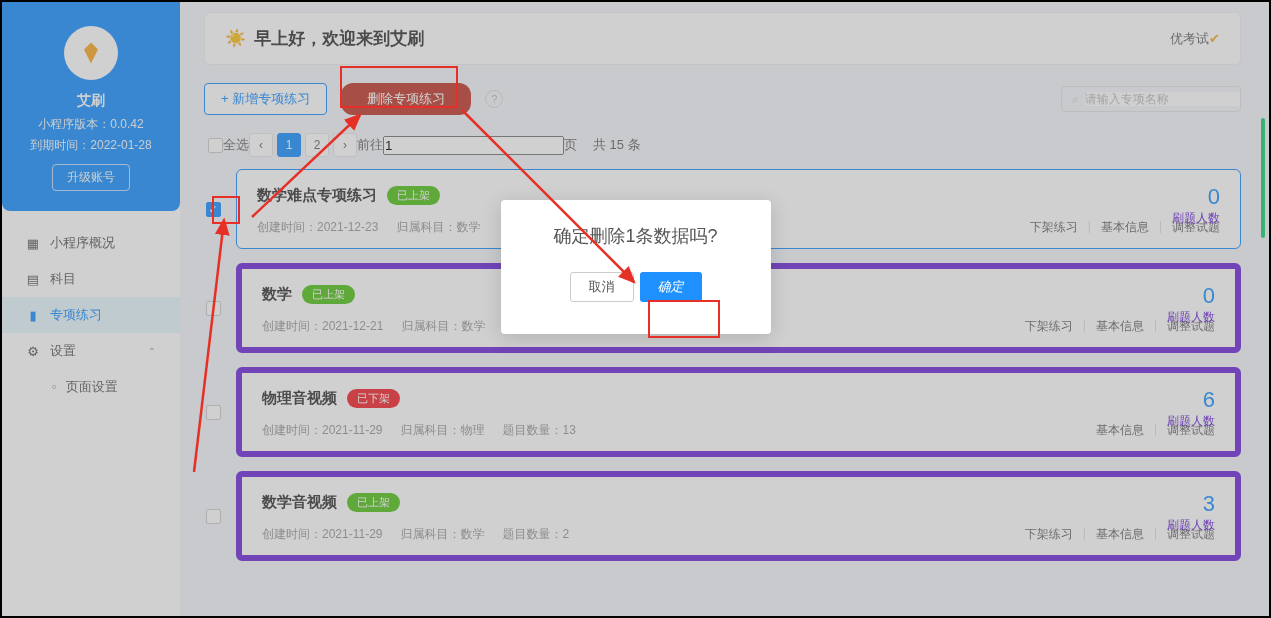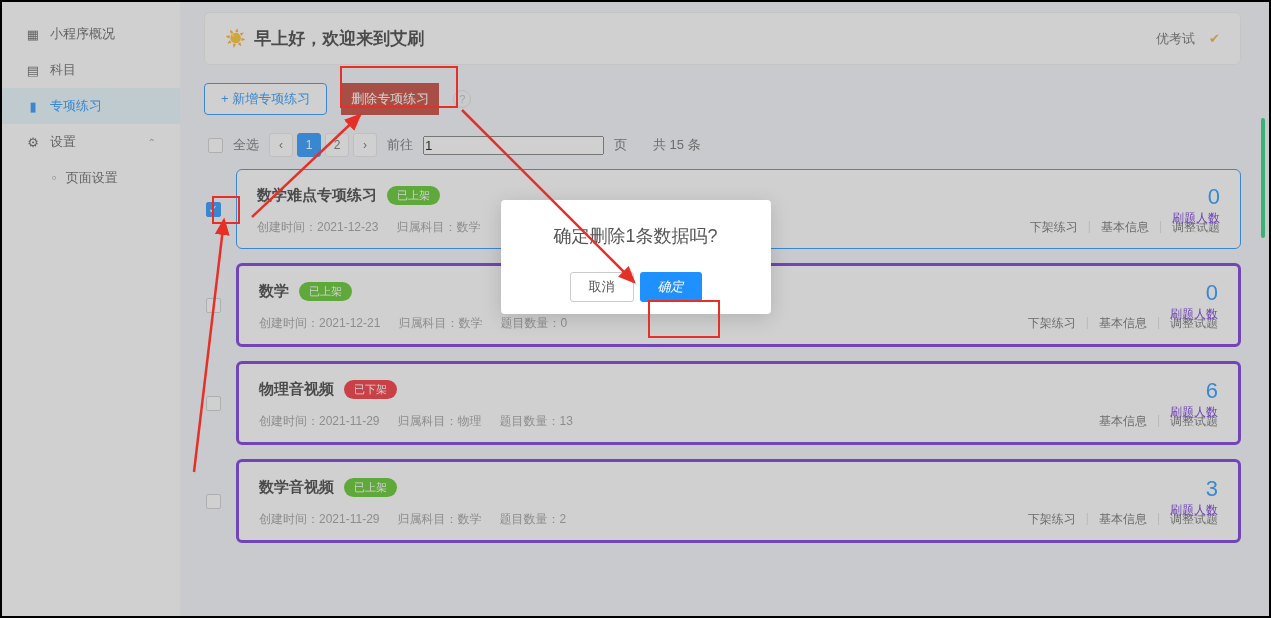--- a/index.html
+++ b/index.html
@@ -73,40 +73,40 @@
     }
     .greeting-bar {
       background: #fff;
       border-radius: 6px;
       padding: 14px 20px;
       display: flex; align-items: center; justify-content: space-between;
       margin-bottom: 18px;
       border: 1px solid #eee;
     }
     .greeting-left { display: flex; align-items: center; gap: 8px; font-size: 17px; font-weight: 600; color: #333; }
-    .greeting-right { display: flex; align-items: center; gap: 14px; font-size: 13px; color: #666; }
+    .greeting-right { display: flex; align-items: center; gap: 0; font-size: 13px; color: #666; }
     .toolbar {
       display: flex; align-items: center; gap: 14px; margin-bottom: 18px;
     }
     .btn-add {
       border: 1px solid #1890ff;
       color: #1890ff;
       background: #fff;
       padding: 6px 16px;
       font-size: 13px;
       border-radius: 4px;
       cursor: pointer;
     }
     .btn-delete {
       background: #c0392b;
       color: #fff;
       border: none;
-      padding: 7px 10px;
+      padding: 7px 26px;
       font-size: 13px;
-      border-radius: 0;
+      border-radius: 12px;
       cursor: pointer;
       text-align: right;
     }
     .toolbar .help-icon {
       color: #bbb;
       border: 1px solid #ddd;
       width: 18px; height: 18px;
       border-radius: 50%;
       display: inline-flex; align-items: center; justify-content: center;
       font-size: 11px;
@@ -121,21 +121,21 @@
       font-size: 12px;
       color: #bbb;
       width: 180px;
       gap: 6px;
     }
     .search-box input {
       border: none; outline: none; flex: 1; font-size: 12px; color: #333;
     }
     .search-box input::placeholder { color: #bbb; }
     .list-header {
-      display: flex; align-items: center; gap: 10px; font-size: 13px; color: #666; margin-bottom: 12px;
+      display: flex; align-items: center; font-size: 13px; color: #666; margin-bottom: 12px;
       padding-left: 4px;
     }
     .checkbox {
       width: 15px; height: 15px;
       border: 1px solid #ccc;
       border-radius: 2px;
       background: #fff;
       cursor: pointer;
       display: inline-flex; align-items: center; justify-content: center;
     }
@@ -152,21 +152,21 @@
       color: #666;
       display: inline-flex; align-items: center; justify-content: center;
       cursor: pointer;
     }
     .pager .pg-btn.active { background: #1890ff; color: #fff; border-color: #1890ff; }
     .card-row { display: flex; align-items: center; gap: 14px; margin-bottom: 14px; }
     .row-checkbox-col { width: 18px; display: flex; justify-content: center; }
     .card {
       flex: 1;
       background: #fff;
-      border: 3px solid #6d28d9;
+      border: 6px solid #6d28d9;
       border-radius: 6px;
       padding: 16px 20px 12px;
       position: relative;
     }
     .card.selected { border: 1px solid #1890ff; }
     .card-top { display: flex; align-items: center; gap: 10px; margin-bottom: 14px; }
     .card-title { font-size: 15px; font-weight: 600; color: #333; }
     .badge {
       font-size: 11px;
       padding: 2px 10px;
@@ -210,21 +210,21 @@
       padding: 8px 14px;
     }
     .dialog-body {
       padding: 24px 16px 16px;
       text-align: center;
       font-size: 18px;
       color: #555;
     }
     .dialog-footer {
       display: flex; justify-content: center; gap: 6px;
-      padding: 8px 16px 12px;
+      padding: 8px 16px 32px;
     }
     .dlg-btn {
       padding: 5px 18px;
       font-size: 13px;
       border-radius: 3px;
       cursor: pointer;
     }
     .dlg-cancel { border: 1px solid #ccc; background: #fff; color: #555; }
     .dlg-ok { border: none; background: #1e90ff; color: #fff; font-style: italic; }
     
@@ -236,20 +236,31 @@
     .scroll-indicator {
       position: absolute; right: 4px; top: 116px; width: 4px; height: 120px;
       background: #1bd170; border-radius: 2px;
     }
   </style>
 </head>
 <body>
 
 <div class="app">
   <aside class="sidebar">
+    <div class="sidebar-header">
+      <div class="logo-circle">
+        <svg viewBox="0 0 24 24">
+            <path d="M12 3 L18 9 L12 21 L6 9 Z" fill="#f9a825"></path>
+          </svg>
+      </div>
+      <div class="app-name">艾刷</div>
+      <div class="app-version">小程序版本：0.0.42</div>
+      <div class="app-expiry">到期时间：2022-01-28</div>
+      <button class="upgrade-btn">升级账号</button>
+    </div>
     <nav class="nav">
       <div class="nav-item">
         <span class="nav-icon">▦</span>
         <span>小程序概况</span>
       </div>
       <div class="nav-item">
         <span class="nav-icon">▤</span>
         <span>科目</span>
       </div>
       <div class="nav-item active">
@@ -276,20 +287,24 @@
       <div class="greeting-right">
         <span>优考试</span>
         <span style="color:#f9a825">✔</span>
       </div>
     </div>
 
     <div class="toolbar">
       <button class="btn-add">+ 新增专项练习</button>
       <button class="btn-delete">删除专项练习</button>
       <span class="help-icon">?</span>
+      <div class="search-box">
+        <span style="color:#ccc">⌕</span>
+        <input placeholder="请输入专项名称" style="">
+      </div>
     </div>
 
     <div class="list-header">
       <span class="checkbox"></span>
       <span>全选</span>
       <span class="pager">
         <span class="pg-btn">‹</span>
         <span class="pg-btn active">1</span>
         <span class="pg-btn">2</span>
         <span class="pg-btn">›</span>

